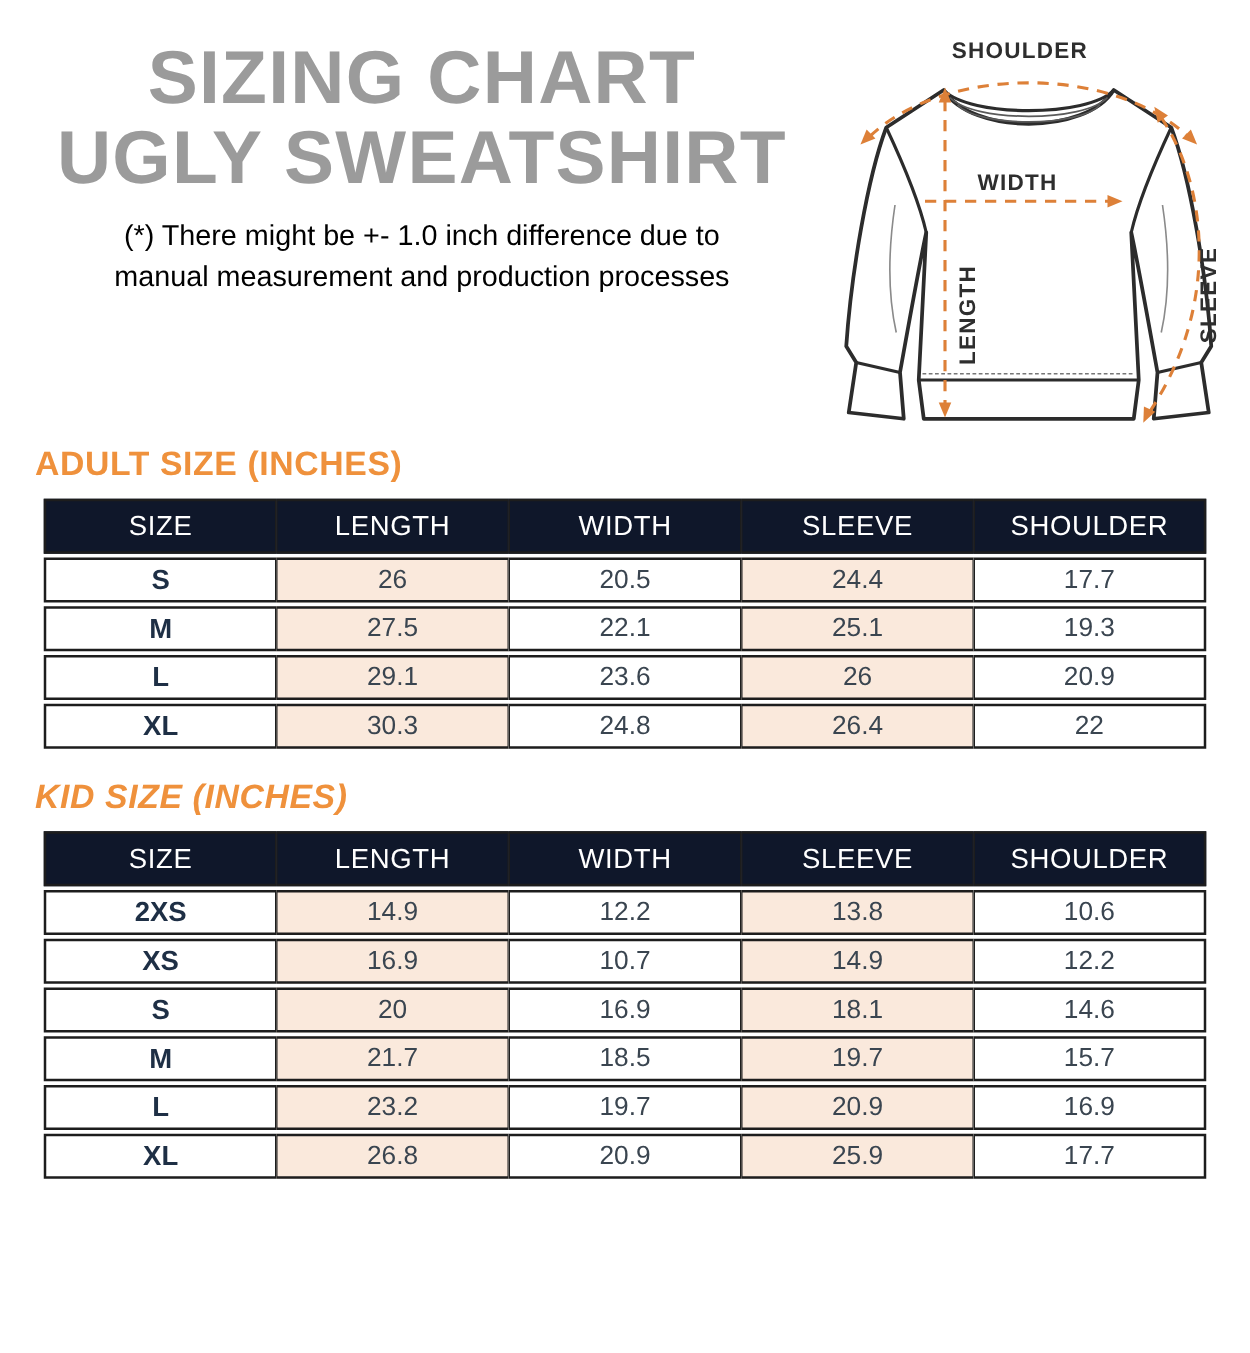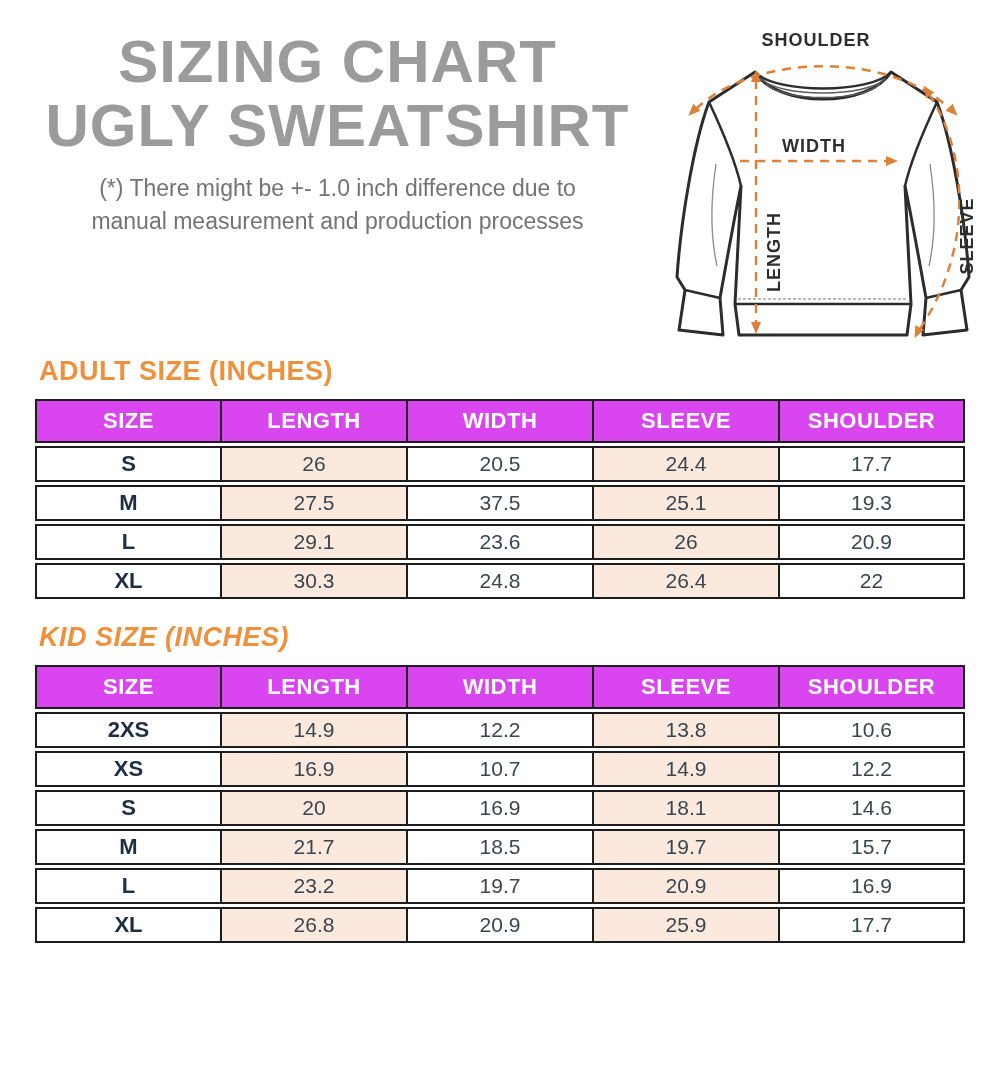--- a/index.html
+++ b/index.html
@@ -11,38 +11,38 @@
   }
   .top-section { position: relative; height: 346px; }
   .title-block { width: 675px; padding-top: 30px; text-align: center; }
   .main-title {
     font-size: 60px; line-height: 1.07; font-weight: bold;
     color: #9b9b9b; letter-spacing: 1px;
   }
   .main-title span { display: block; }
   .disclaimer {
     margin-top: 14px; font-size: 23px; line-height: 1.4;
-    color: #737373; font-weight: normal;
+    color: #000000; font-weight: normal;
   }
   .diagram { position: absolute; left: 656px; top: 14px; width: 344px; height: 334px; }
   .diagram svg { width: 100%; height: 100%; display: block; }
 
   .section-heading {
-    margin: 10px 0 9px 39px;
+    margin: 10px 0 9px 28px;
     font-size: 27px; font-weight: bold; color: #ef913c; letter-spacing: 0.5px;
   }
   .kid-heading { margin-top: 20px; font-style: italic; }
 
   table.size-table {
     margin-left: 35px; width: 930px; table-layout: fixed;
     border-collapse: separate; border-spacing: 0 3px;
   }
   table.size-table th {
-    background: #d946ef; color: #ffffff;
-    font-size: 22px; font-weight: bold; letter-spacing: 0.5px;
+    background: #0f172a; color: #ffffff;
+    font-size: 22px; font-weight: normal; letter-spacing: 0.5px;
     padding: 7px 4px; text-align: center;
     border: 2px solid #1d1d1d; border-left-width: 1px; border-right-width: 1px;
   }
   table.size-table td {
     background: #ffffff; color: #3a4550;
     font-size: 21px; font-weight: 500;
     padding: 3px 4px; text-align: center;
     border: 2px solid #1d1d1d; border-left-width: 1px; border-right-width: 1px;
   }
   table.size-table th:first-child, table.size-table td:first-child { border-left-width: 2px; }
@@ -136,21 +136,21 @@
       <tr>
         <td>S</td>
         <td>26</td>
         <td>20.5</td>
         <td>24.4</td>
         <td>17.7</td>
       </tr>
       <tr>
         <td>M</td>
         <td>27.5</td>
-        <td>37.5</td>
+        <td>22.1</td>
         <td>25.1</td>
         <td>19.3</td>
       </tr>
       <tr>
         <td>L</td>
         <td>29.1</td>
         <td>23.6</td>
         <td>26</td>
         <td>20.9</td>
       </tr>

